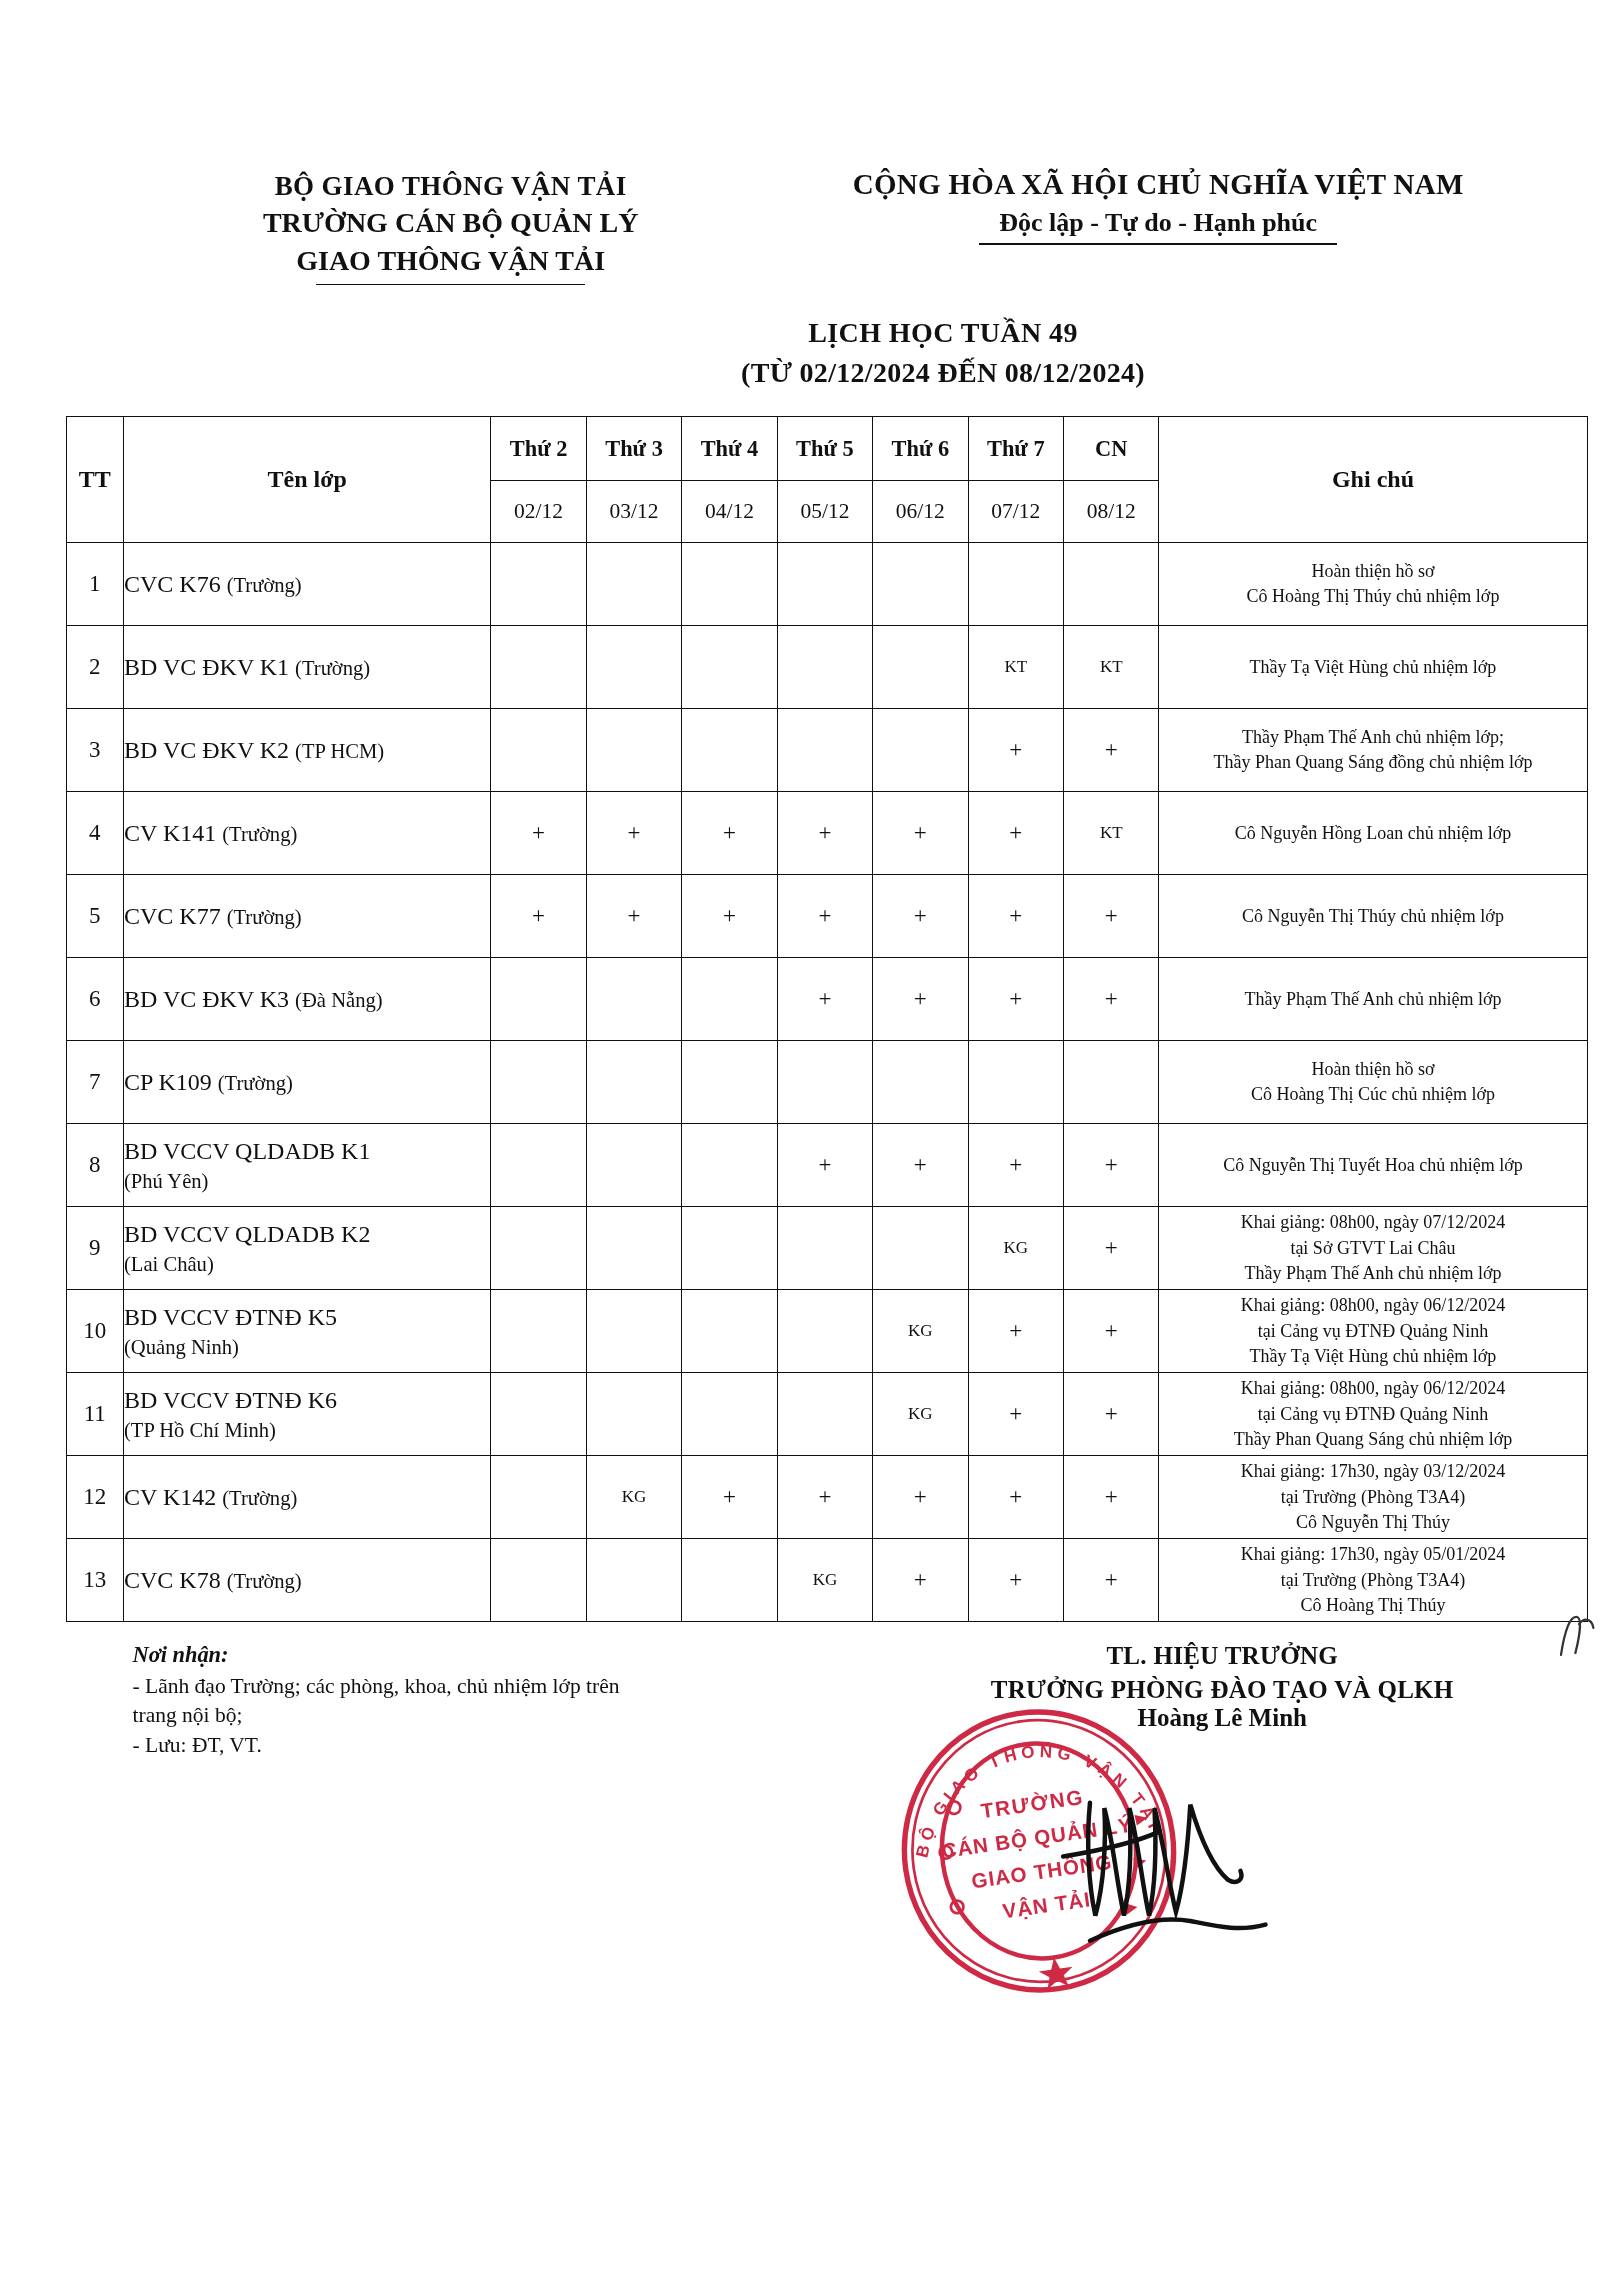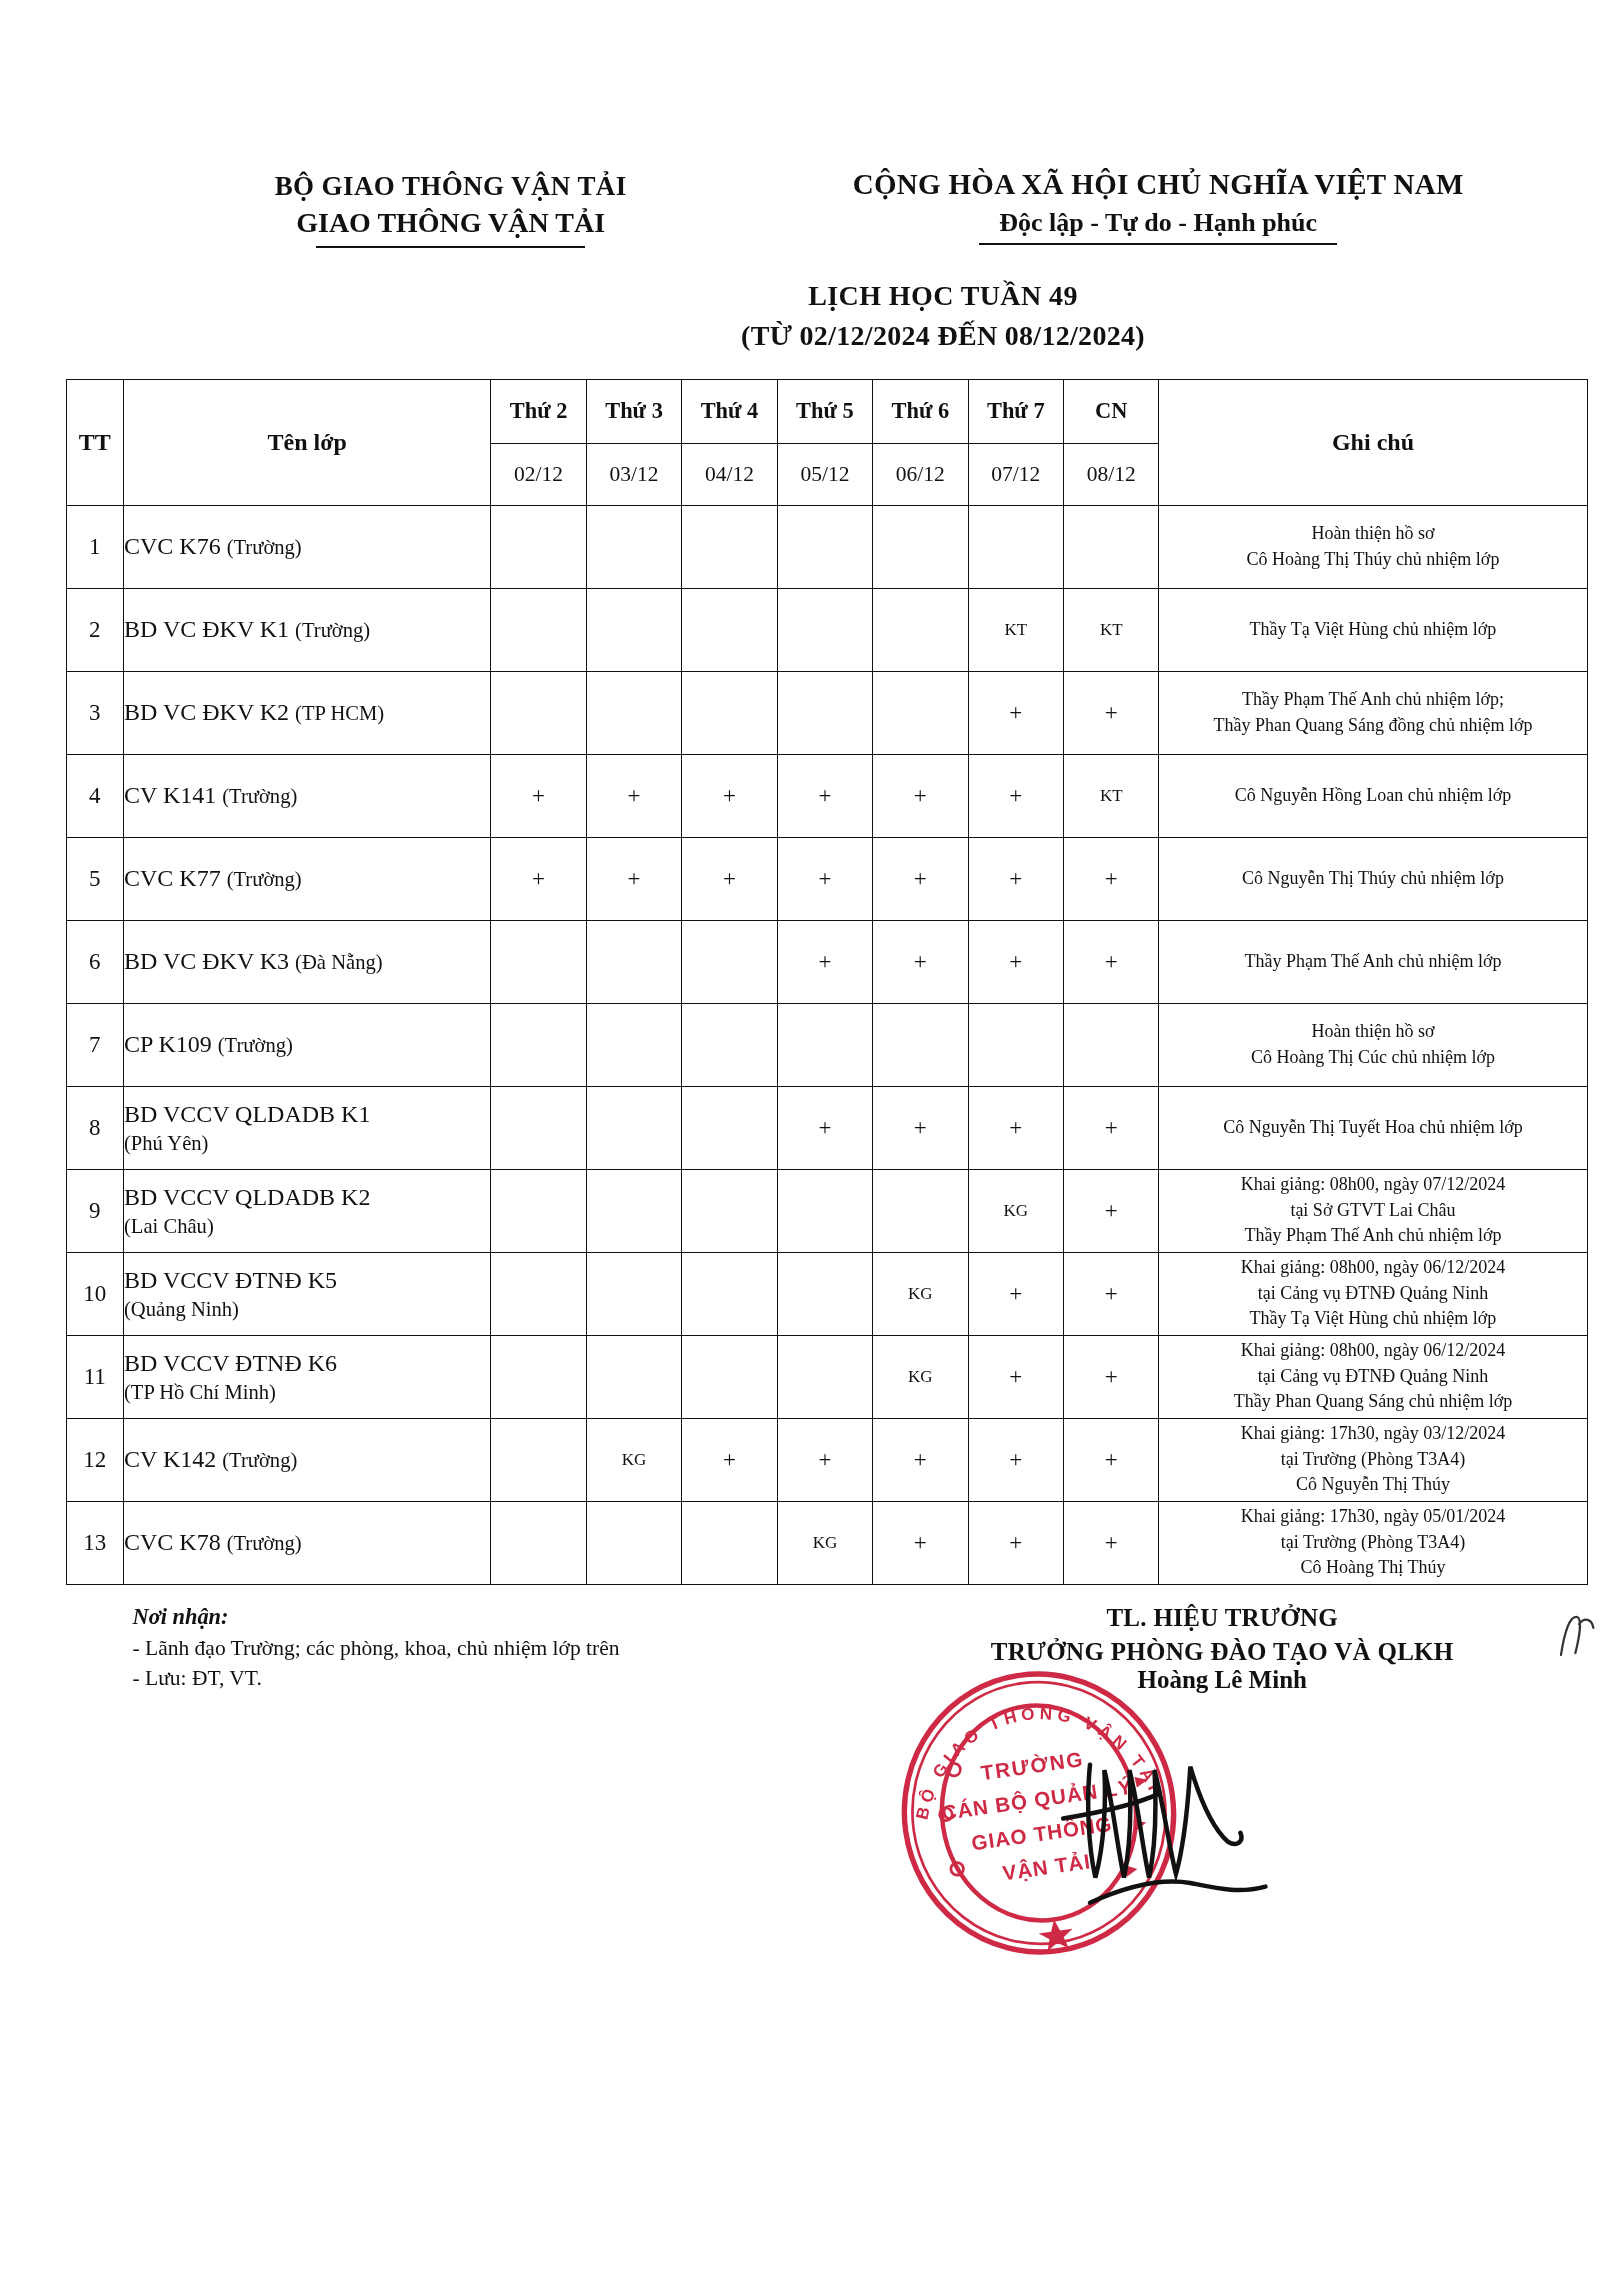--- a/index.html
+++ b/index.html
@@ -241,20 +241,21 @@
   }
 </style>
 </head>
 <body>
 
 <div class="page">
 
   <div class="header">
     <div class="header-left">
       <div class="h-line1">BỘ GIAO THÔNG VẬN TẢI</div>
+      <div class="h-line2">TRƯỜNG CÁN BỘ QUẢN LÝ</div>
       <div class="h-line2">GIAO THÔNG VẬN TẢI</div>
       <div class="org-underline"></div>
     </div>
     <div class="header-right">
       <div class="natl-title">CỘNG HÒA XÃ HỘI CHỦ NGHĨA VIỆT NAM</div>
       <div class="natl-motto">Độc lập - Tự do - Hạnh phúc</div>
       <div class="motto-underline"></div>
     </div>
   </div>
 
@@ -497,20 +498,21 @@
             </td>
           </tr>
         </tbody>
     </table>
   </div>
 
   <div class="footer">
     <div class="recipients">
       <div class="rtitle">Nơi nhận:</div>
       <div class="rline">- Lãnh đạo Trường; các phòng, khoa, chủ nhiệm lớp trên</div>
+      <div class="rline">trang nội bộ;</div>
       <div class="rline">- Lưu: ĐT, VT.</div>
     </div>
 
     <div class="signature">
       <div class="s1">TL. HIỆU TRƯỞNG</div>
       <div class="s2">TRƯỞNG PHÒNG ĐÀO TẠO VÀ QLKH</div>
 
       <svg class="stamp" viewBox="0 0 330 330">
         <g transform="rotate(-8 165 165)" fill="none" stroke="#cf2a45">
           <ellipse cx="165" cy="165" rx="150" ry="155" stroke-width="6"></ellipse>

